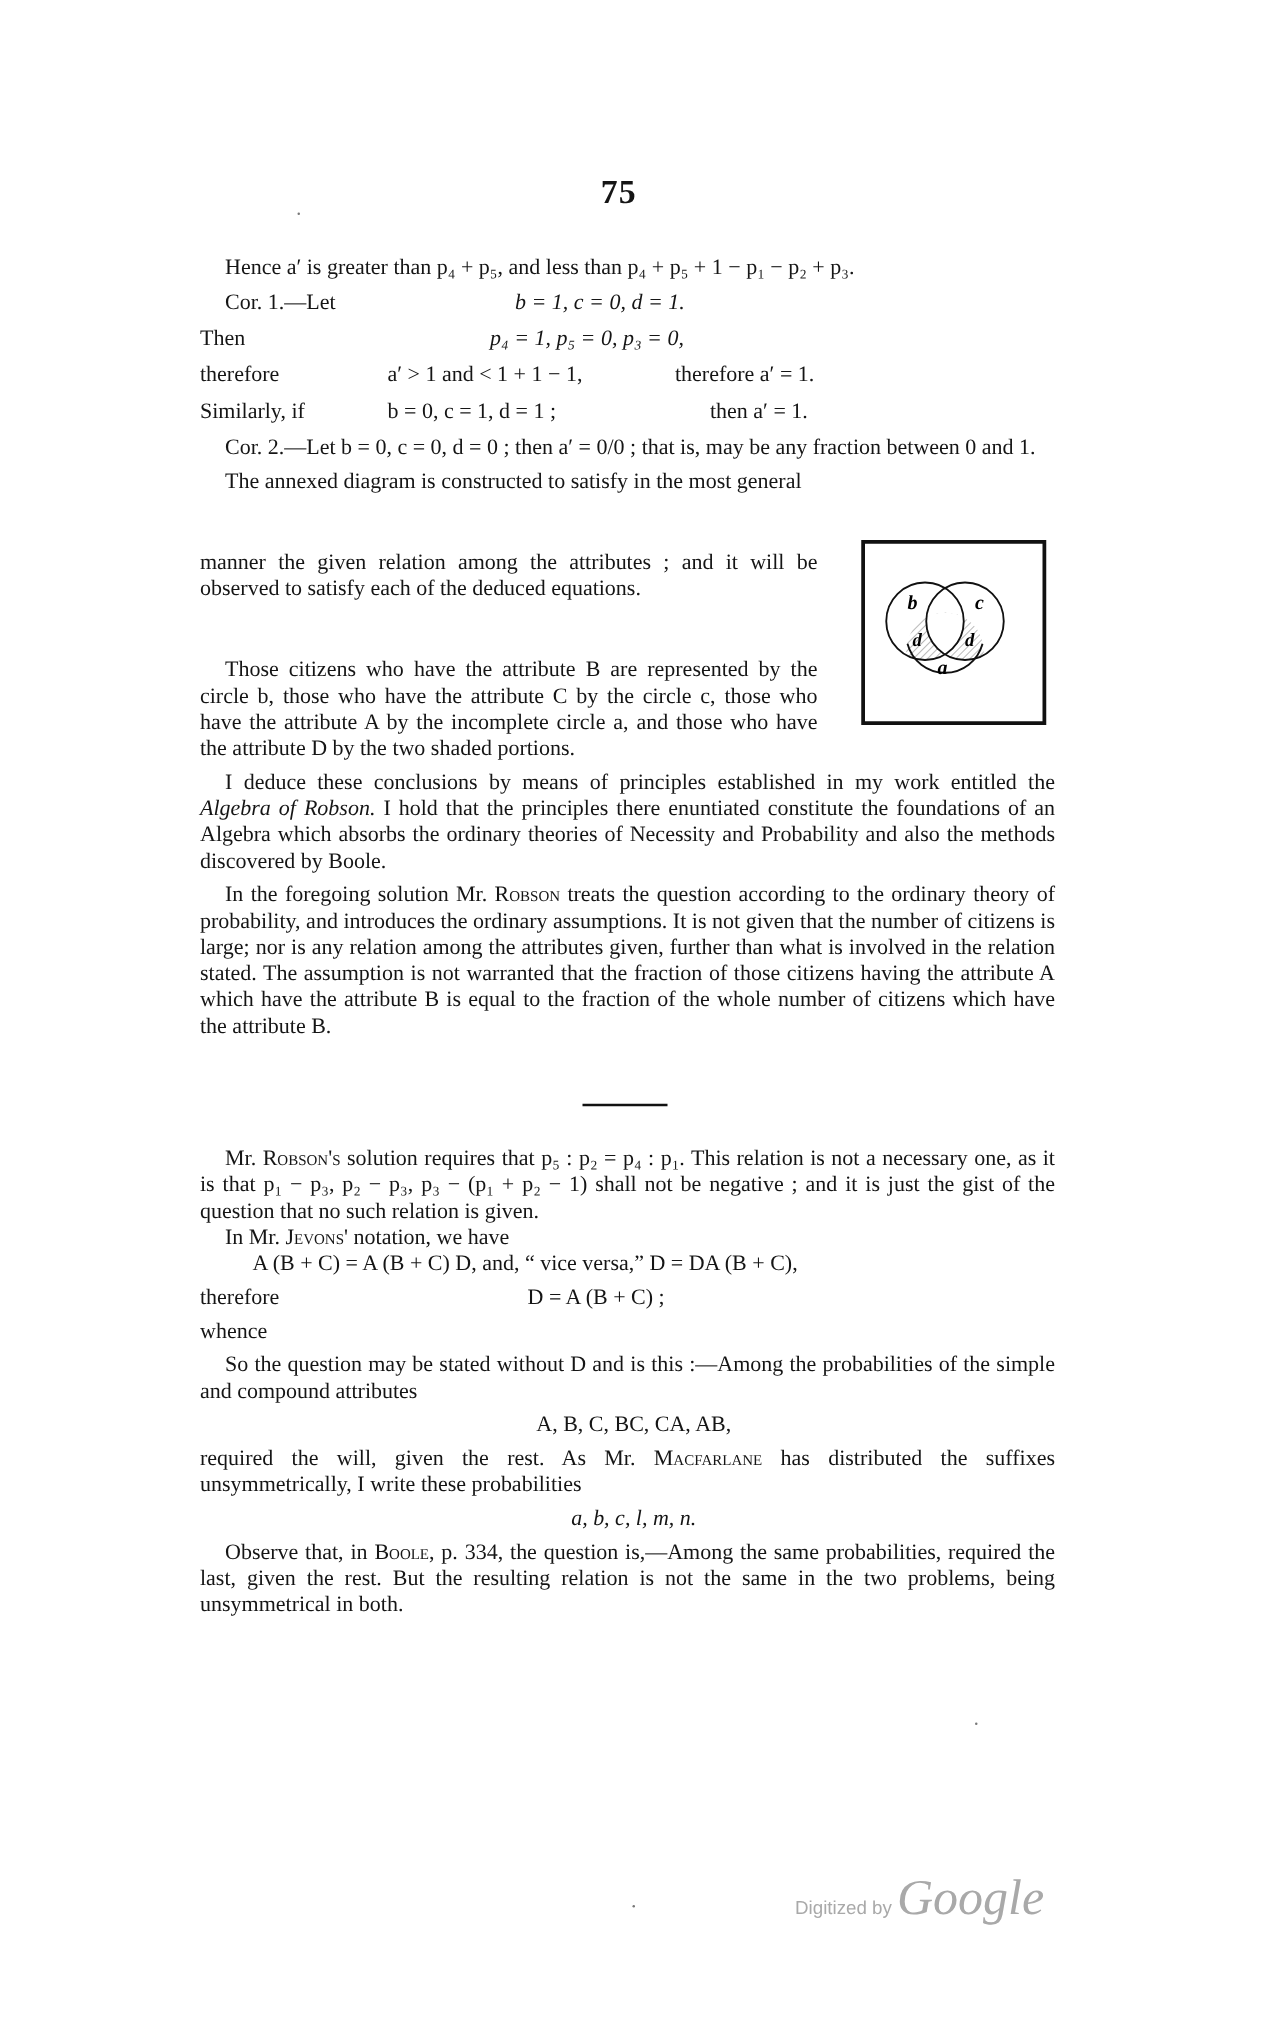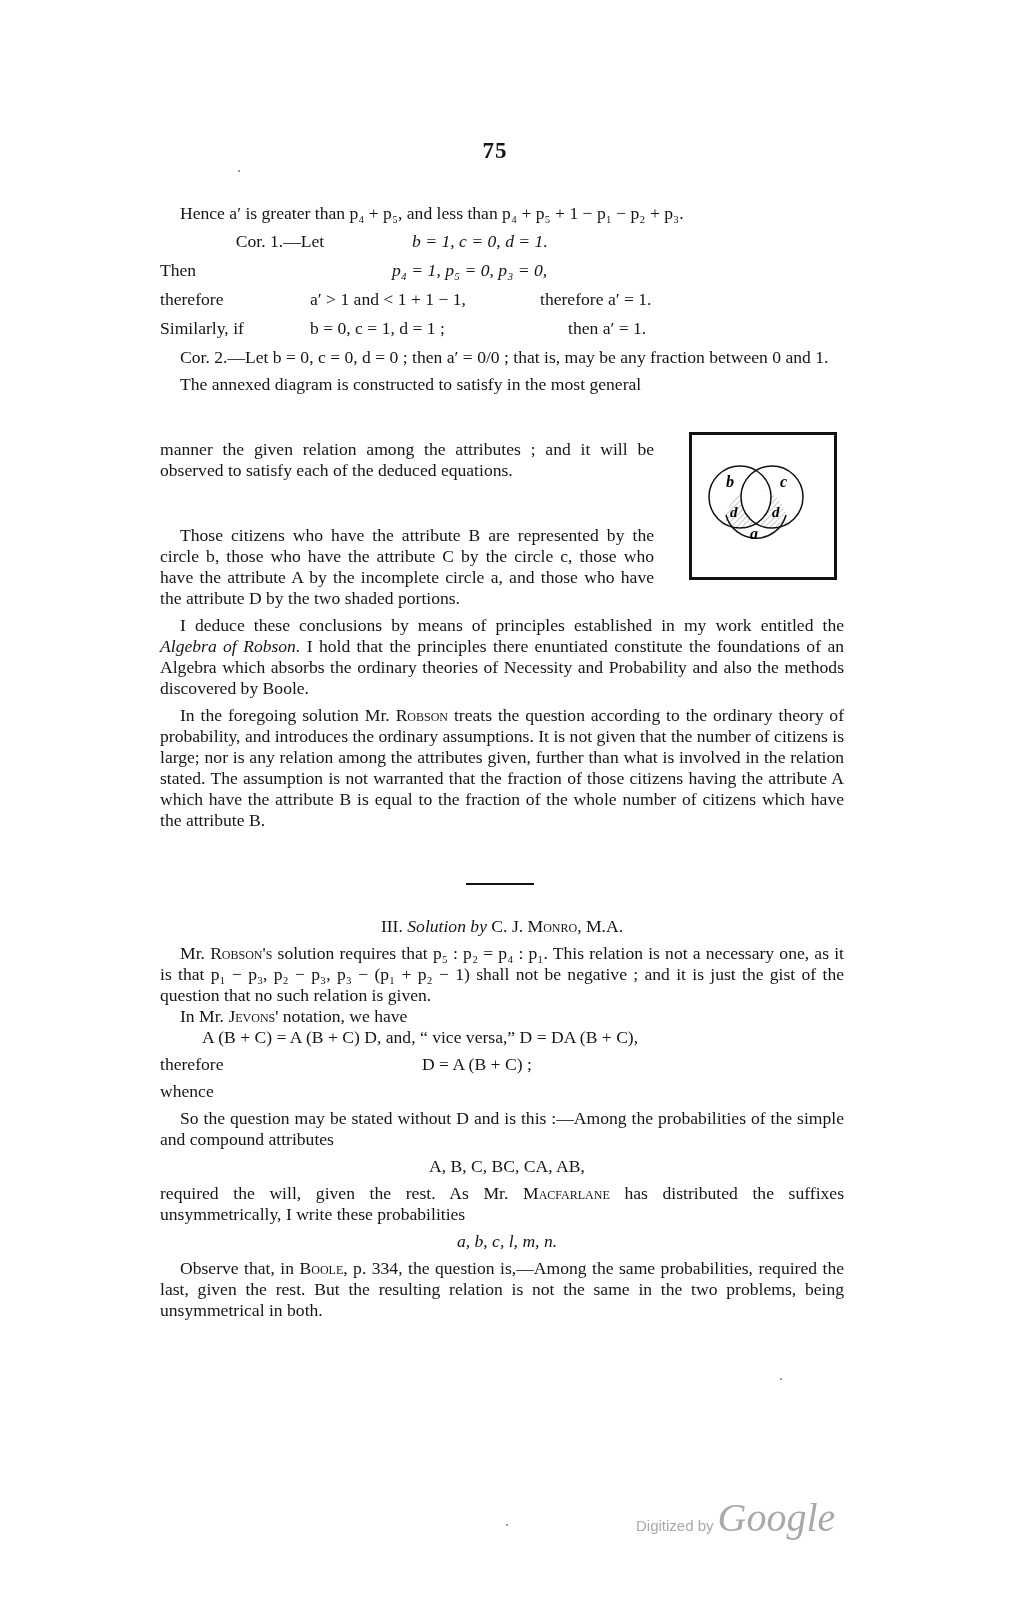--- a/index.html
+++ b/index.html
@@ -1,19 +1,19 @@
 <!DOCTYPE html>
 <html><head>
 <meta charset="utf-8">
 <style>
   html, body { margin: 0; padding: 0; background: #ffffff; }
   body { width: 1026px; height: 1624px; position: relative; overflow: hidden;
          font-family: "Liberation Serif", "DejaVu Serif", serif; color: #151515; }
   .page-number { position: absolute; top: 138px; left: 0; width: 990px; text-align: center;
-                 font-size: 23px; font-weight: bold; letter-spacing: 1px; }
+                 font-size: 27px; font-weight: bold; letter-spacing: 1px; }
   .text { position: absolute; left: 160px; width: 684px; font-size: 17.6px; line-height: 21px; }
   .p { margin: 0; text-align: justify; }
   .ind { text-indent: 20px; }
   .row { display: flex; white-space: nowrap; height: 29px; align-items: baseline; }
   .sc { font-variant: small-caps; }
   .it { font-style: italic; }
   .center { text-align: center; }
   .narrow { width: 494px; margin-top: 44px; }
   .diagram { position: absolute; left: 689px; top: 432px; width: 148px; height: 148px;
              border: 3px solid #111; box-sizing: border-box; }
@@ -25,21 +25,21 @@
 </style>
 </head>
 <body>
 
 <div class="page-number">75</div>
 
 <div class="text" style="top:203px;">
   <p class="p ind" style="margin-bottom:7px;">Hence a′ is greater than p₄ + p₅, and less than p₄ + p₅ + 1 − p₁ − p₂ + p₃.</p>
 
   <div class="row" style="padding-left:20px;">
-    <span style="width:200px;text-align:center;">Cor. 1.—Let</span>
+    <span style="width:200px;">Cor. 1.—Let</span>
     <span class="it" style="padding-left:32px;">b = 1,   c = 0,   d = 1.</span>
   </div>
   <div class="row">
     <span style="width:220px;">Then</span>
     <span class="it" style="padding-left:12px;">p₄ = 1,   p₅ = 0,   p₃ = 0,</span>
   </div>
   <div class="row">
     <span style="width:150px;">therefore</span>
     <span style="width:230px;">a′ &gt; 1 and &lt; 1 + 1 − 1,</span>
     <span>therefore a′ = 1.</span>
@@ -95,25 +95,20 @@
     <text x="88" y="52" font-family="Liberation Serif, serif" font-style="italic" font-weight="bold" font-size="16">c</text>
     <text x="38" y="82" font-family="Liberation Serif, serif" font-style="italic" font-weight="bold" font-size="15">d</text>
     <text x="80" y="82" font-family="Liberation Serif, serif" font-style="italic" font-weight="bold" font-size="15">d</text>
     <text x="58" y="104" font-family="Liberation Serif, serif" font-style="italic" font-weight="bold" font-size="16">a</text>
   </svg>
 </div>
 
 <div class="rule"></div>
 
 <div class="text" style="top:916px;">
-  <div class="center" style="margin-bottom:6px;">
-    <span>III.</span>
-    <span class="it">Solution by</span>
-    <span class="sc">C. J. Monro, M.A.</span>
-  </div>
   <p class="p ind"><span>Mr. </span><span class="sc">Robson's</span><span> solution requires that p₅ : p₂ = p₄ : p₁.   This relation is not a necessary one, as it is that p₁ − p₃, p₂ − p₃, p₃ − (p₁ + p₂ − 1) shall not be negative ; and it is just the gist of the question that no such relation is given.</span></p>
   <p class="p ind"><span>In Mr. </span><span class="sc">Jevons'</span><span> notation, we have</span></p>
   <div class="row" style="height:27px; padding-left:42px;">A (B + C) = A (B + C) D, and, “ vice versa,”  D = DA (B + C),</div>
   <div class="row" style="height:27px;">
     <span style="width:262px;">therefore</span>
     <span>D = A (B + C) ;</span>
   </div>
   <div class="row" style="height:27px;">
     <span style="width:94px;">whence</span>
   </div>

